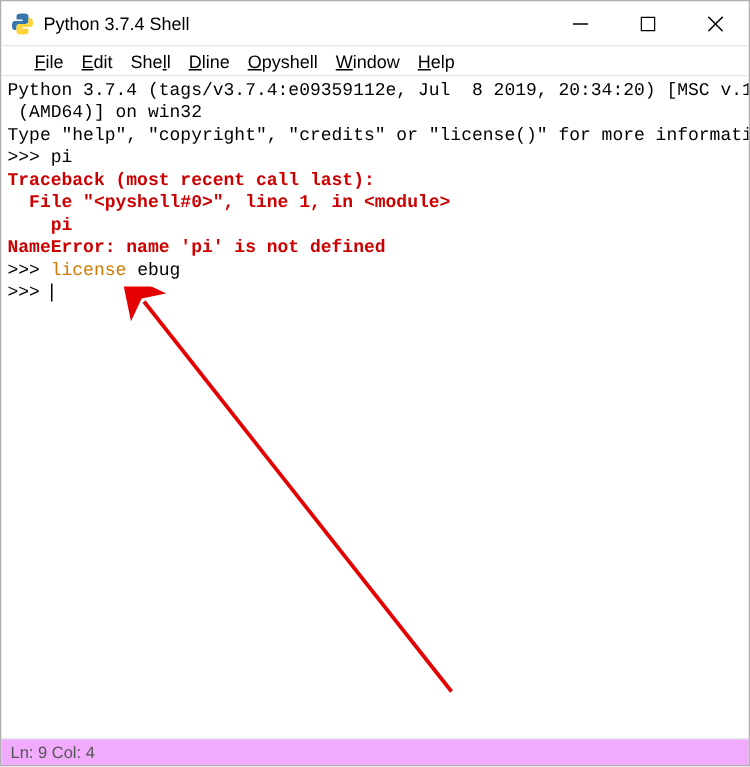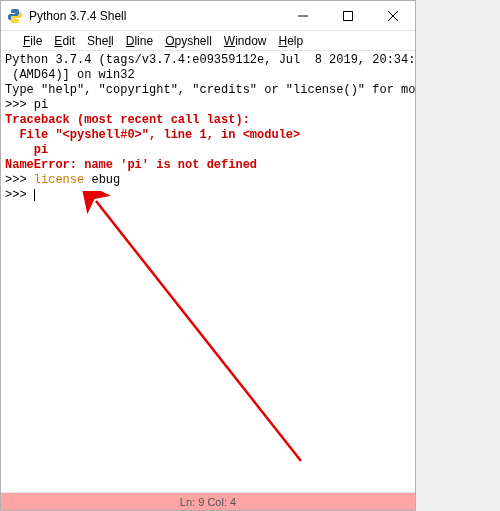--- a/index.html
+++ b/index.html
@@ -6,21 +6,21 @@
     body {
       font-family: "Segoe UI", Tahoma, sans-serif;
       font-size: 12px;
       background: #f0f0f0;
       width: 500px;
       height: 511px;
       overflow: hidden;
       position: relative;
     }
     .window {
-      width: 416px;
+      width: 500px;
       height: 511px;
       background: #fff;
       border: 1px solid #b0b0b0;
       display: flex;
       flex-direction: column;
     }
     .titlebar {
       height: 30px;
       background: #fff;
       display: flex;
@@ -84,26 +84,26 @@
     .cursor {
       display:inline-block;
       width:1px; height:12px;
       background:#000;
       vertical-align:middle;
     }
     .statusbar {
       height: 18px;
       border-top: 1px solid #e5e5e5;
       display: flex;
-      justify-content: center;
+      justify-content: flex-start;
       align-items: center;
       padding: 0 6px;
       font-size: 11px;
       color: #555;
-      background: #fca5a5;
+      background: #f0abfc;
     }
     .arrow-annot {
       position:absolute;
       left: 70px;
       top: 140px;
       width: 250px;
       height: 280px;
       pointer-events:none;
     }
   </style>

